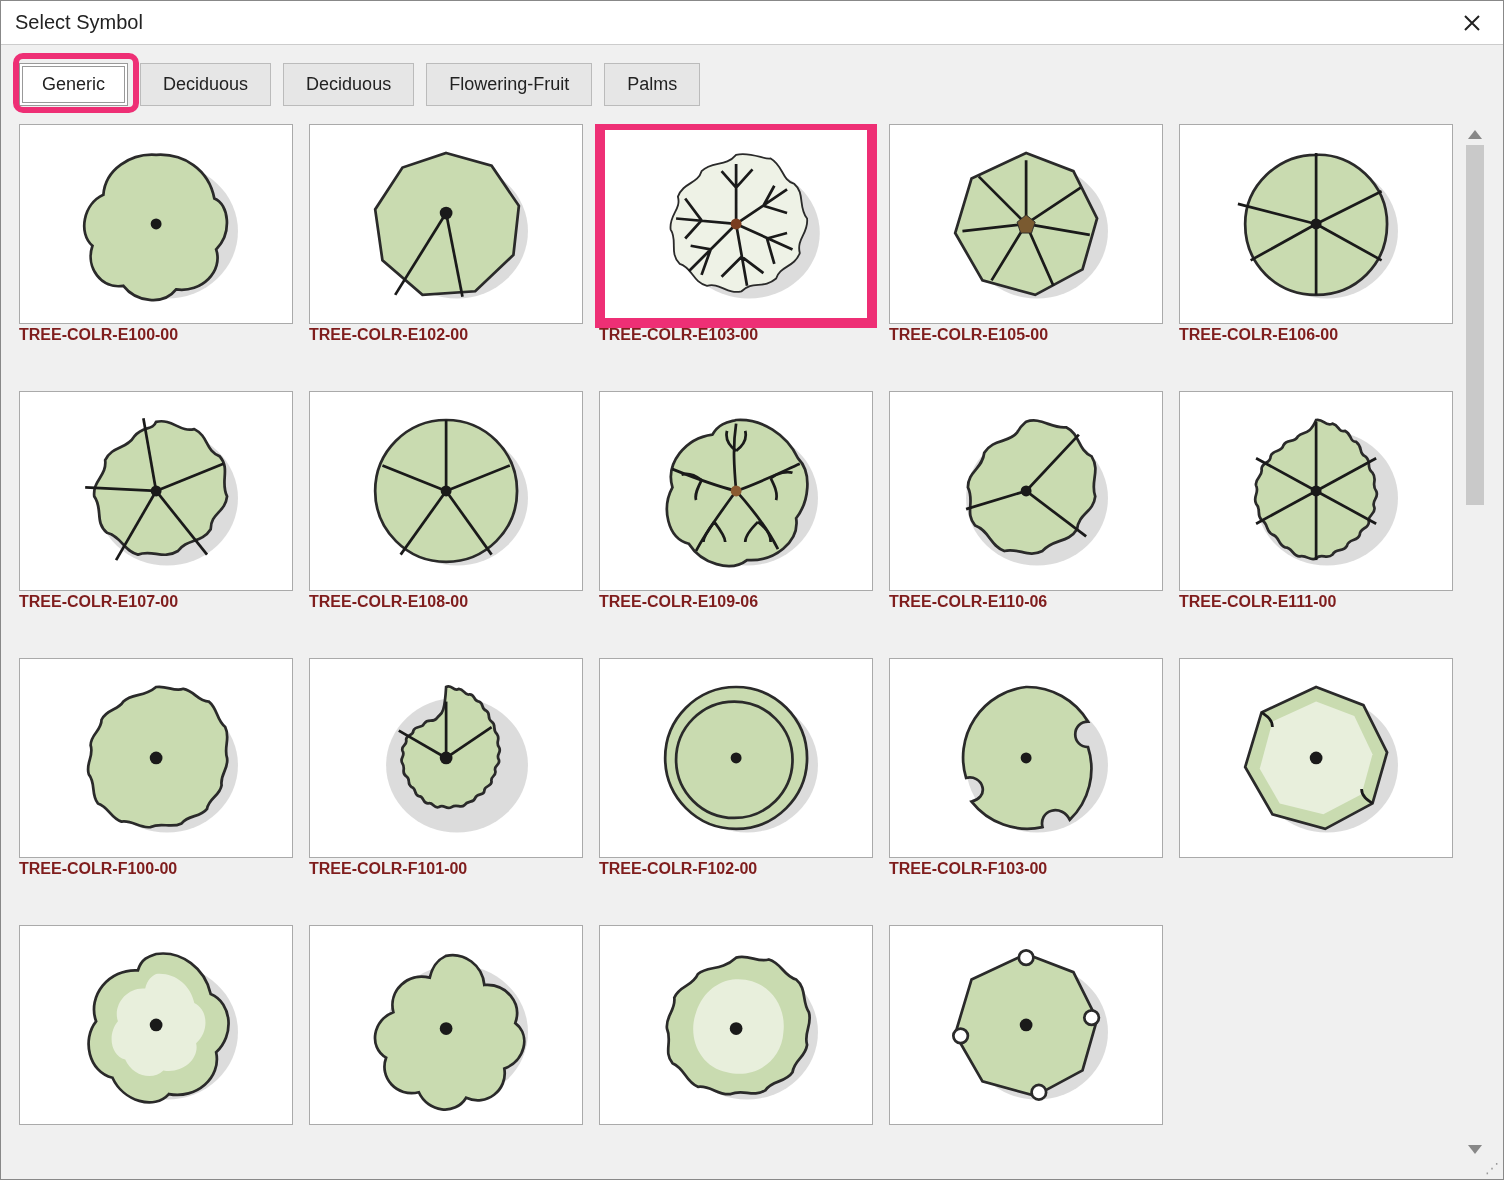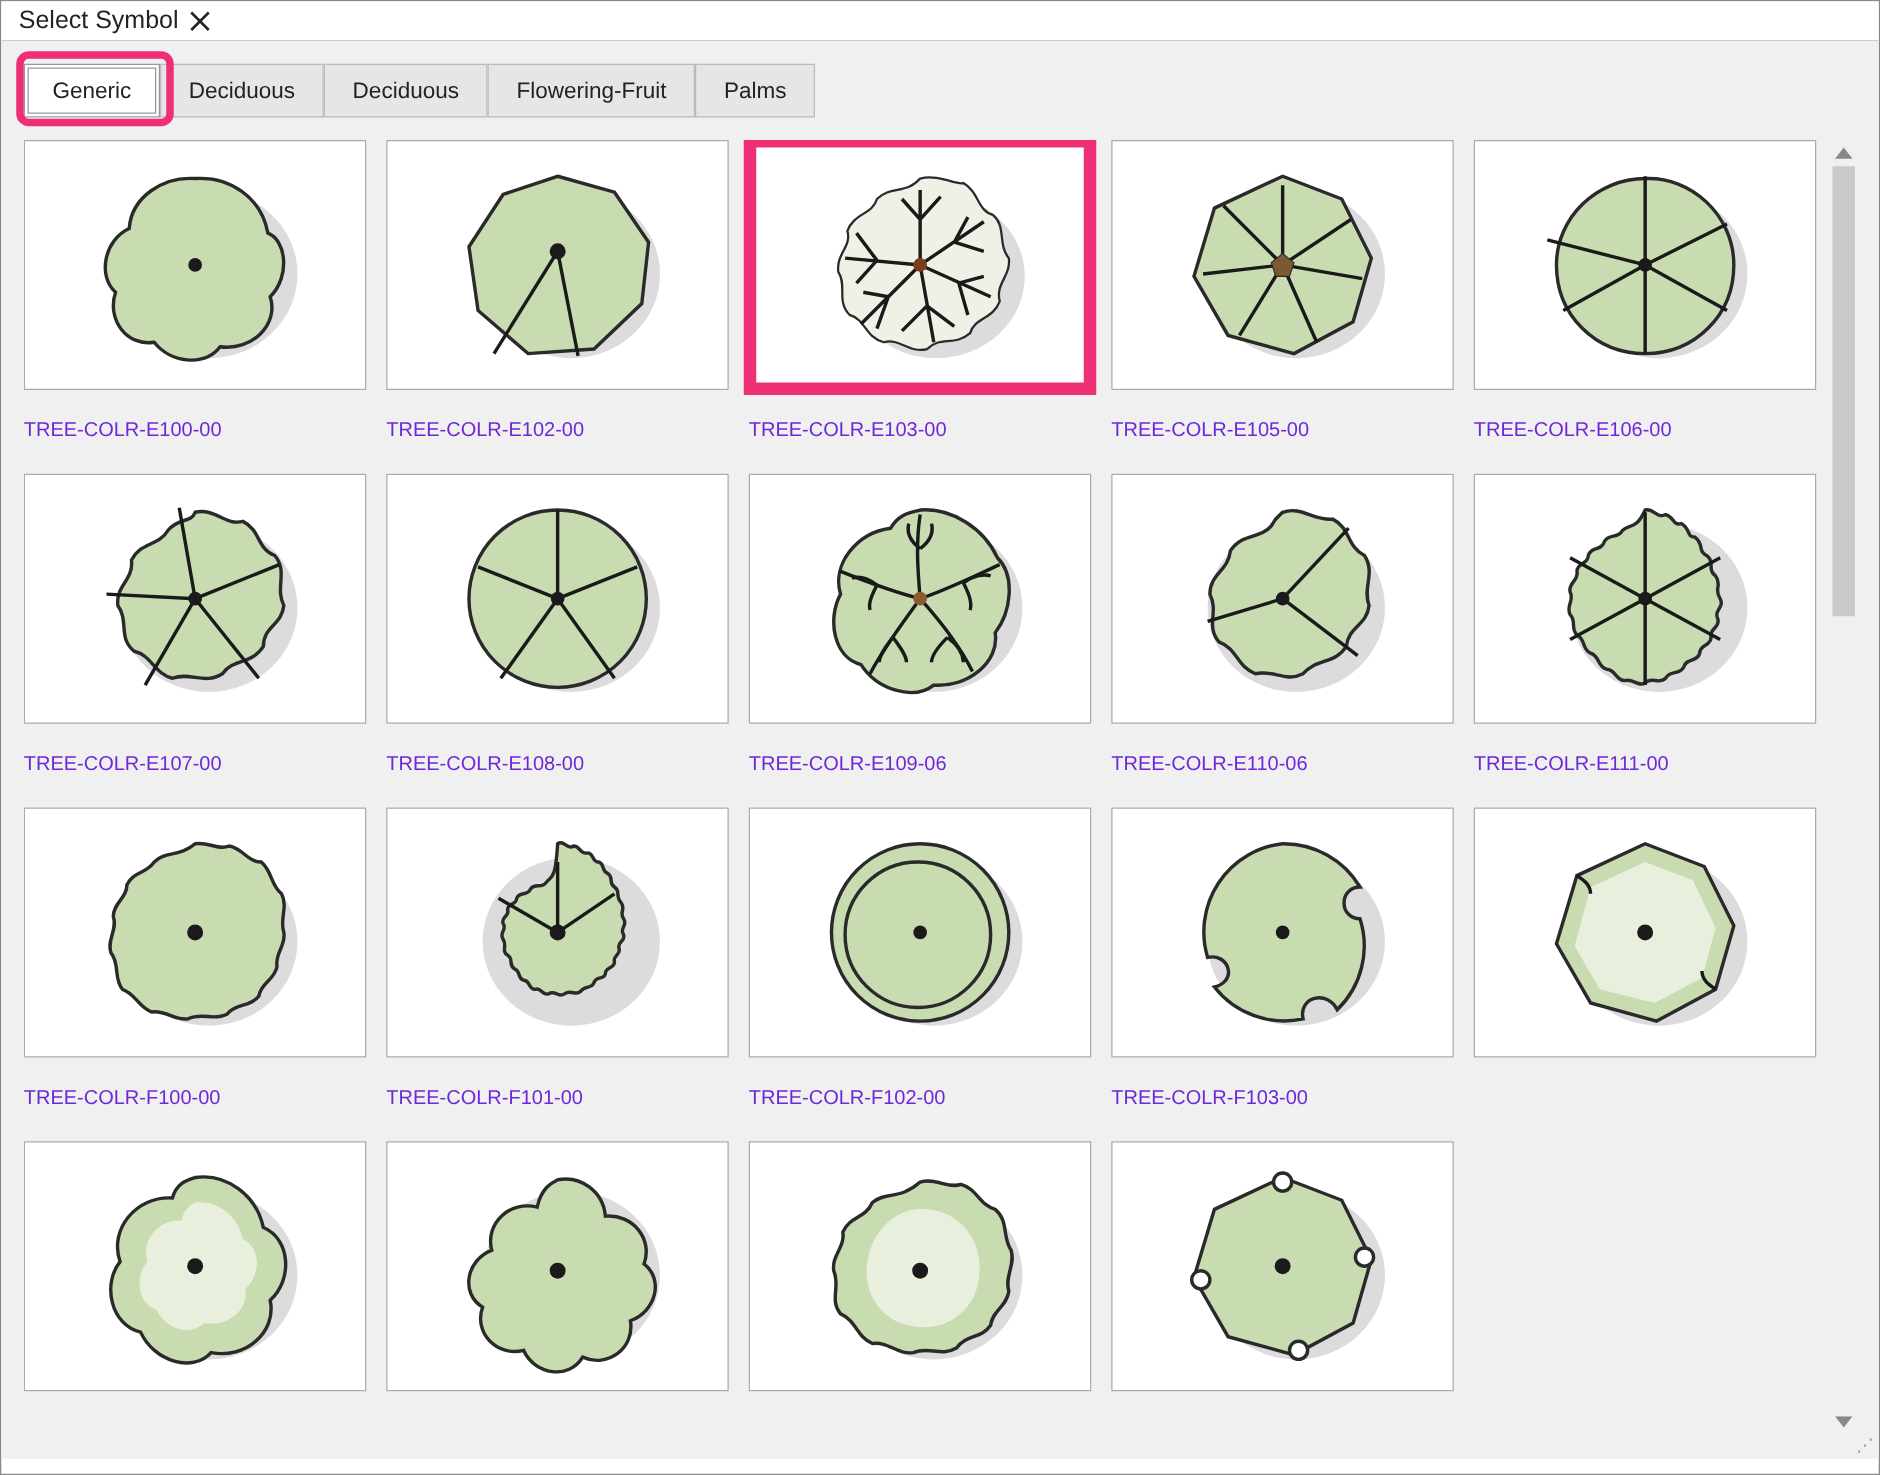--- a/index.html
+++ b/index.html
@@ -6,22 +6,23 @@
 body {
   font-family: "Segoe UI", Arial, sans-serif;
   background: #fff;
   width: 1504px;
   height: 1180px;
   overflow: hidden;
   border: 1px solid #888;
 }
 .titlebar {
   display: flex;
+  justify-content: space-between;
   align-items: center;
-  height: 32px;
+  height: 44px;
   padding: 0 14px;
   background: #fff;
   border-bottom: 1px solid #ccc;
 }
 .titlebar .title {
   font-size: 20px;
   color: #222;
 }
 .close-btn {
   font-size: 24px;
@@ -33,21 +34,21 @@
   cursor: pointer;
 }
 .content {
   background: #f0f0f0;
   height: calc(100% - 44px);
   padding: 18px 18px 10px 18px;
   position: relative;
 }
 .tabs {
   display: flex;
-  gap: 0;
+  gap: 12px;
   margin-bottom: 18px;
   align-items: center;
 }
 .tab {
   background: #e6e6e6;
   border: 1px solid #bbb;
   padding: 10px 22px;
   font-size: 18px;
   color: #222;
   cursor: pointer;
@@ -85,25 +86,26 @@
   border: 1px solid #aaa;
   aspect-ratio: 214/156;
   display: flex;
   align-items: center;
   justify-content: center;
   overflow: hidden;
   position: relative;
 }
 .caption {
   font-size: 16px;
-  color: #6d28d9;
-  margin-top: 24px;
+  color: #7f1d1d;
+  margin-top: 2px;
   white-space: nowrap;
   text-overflow: ellipsis;
   overflow: hidden;
+  font-weight: bold;
 }
 .scrollbar {
   width: 20px;
   background: #f0f0f0;
   display: flex;
   flex-direction: column;
   align-items: center;
 }
 .scroll-arrow {
   width: 0; height: 0;

